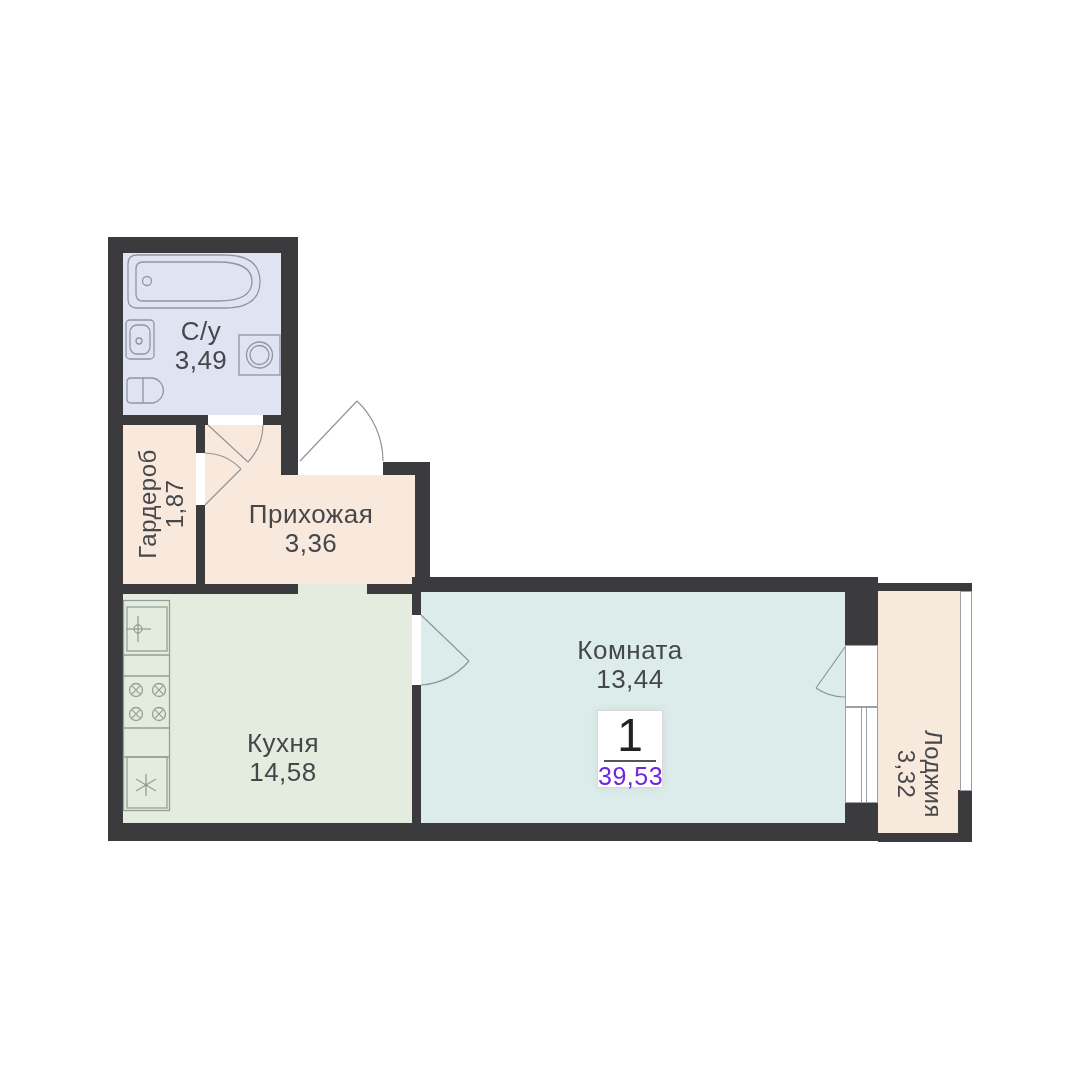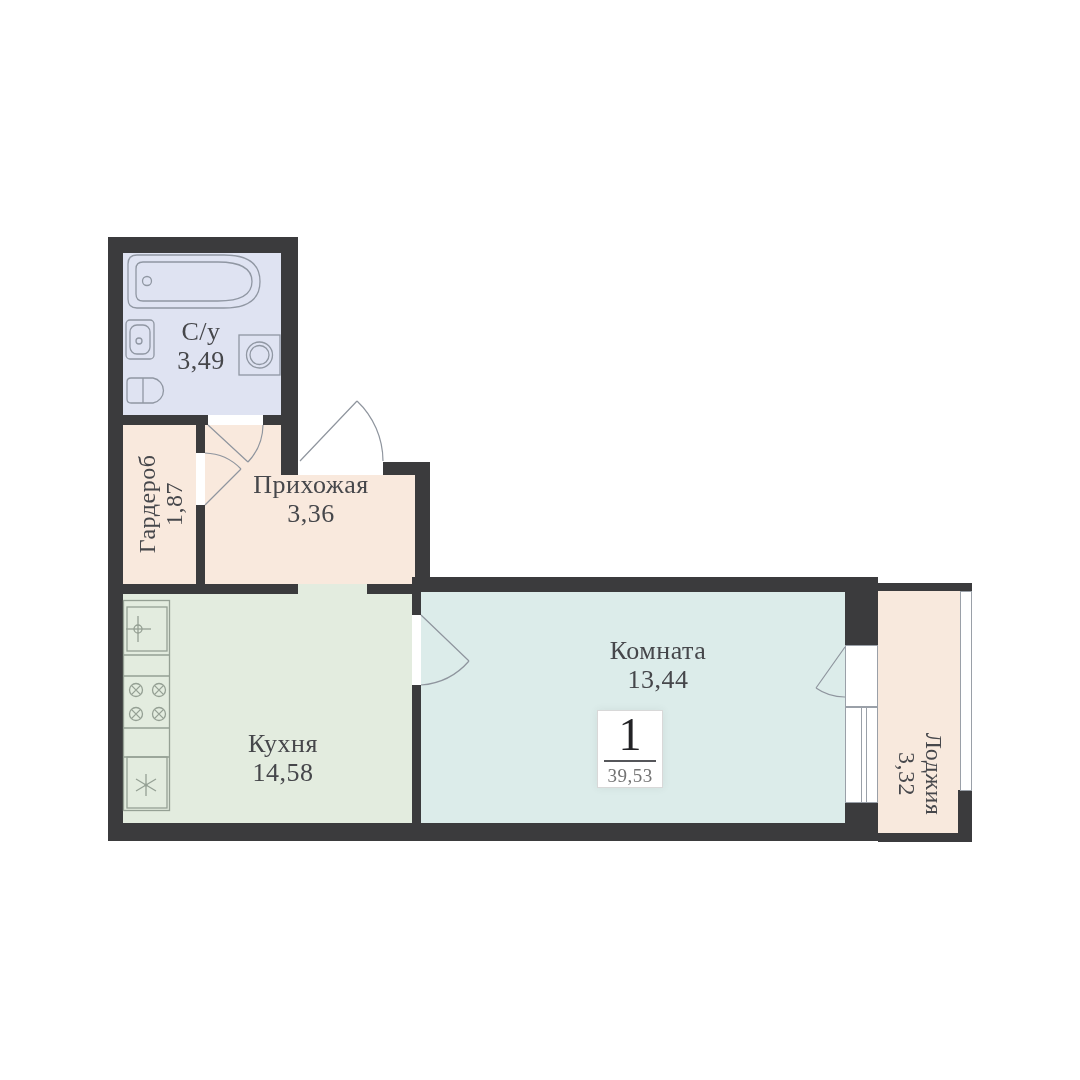--- a/index.html
+++ b/index.html
@@ -1,33 +1,33 @@
 <!DOCTYPE html>
 <html><head>
 <meta charset="utf-8">
 <style>
   html,body{margin:0;padding:0;background:#ffffff;}
   #canvas{position:relative;width:1080px;height:848px;background:#ffffff;overflow:hidden;
-          font-family:Liberation Serif, serif;}
+          font-family:Liberation Sans, sans-serif;}
   #plan-svg{position:absolute;left:0;top:0;}
   .wall{stroke:none;}
   .fixture{fill:none;stroke:#9097a3;stroke-width:1.3;}
   .kfixture{fill:none;stroke:#95a094;stroke-width:1.3;}
   .door{fill:none;stroke:#8f959e;stroke-width:1.2;}
   .panel{fill:#ffffff;stroke:#9aa0a8;stroke-width:1;}
   .lbl{position:absolute;transform:translate(-50%,-50%);text-align:center;color:#46474b;
        font-size:26px;line-height:1.13;letter-spacing:0.5px;white-space:nowrap;}
   .lbl.rot-ccw{transform:translate(-50%,-50%) rotate(-90deg);font-size:24px;}
   .lbl.rot-cw{transform:translate(-50%,-50%) rotate(90deg);font-size:24px;}
   #unit-badge{position:absolute;left:597px;top:710px;width:66px;height:78px;background:#ffffff;
        border:1px solid #d8d8d8;box-shadow:0 0 8px rgba(60,60,60,0.08);box-sizing:border-box;
        text-align:center;}
   .badge-num{font-size:46px;line-height:46px;margin-top:1px;color:#222225;}
   .badge-divider{width:52px;margin:2px auto 1px auto;border-top:2px solid #55565a;}
-  .badge-area{font-size:19px;line-height:26px;color:#737373;letter-spacing:0.5px;}
+  .badge-area{font-size:25px;line-height:26px;color:#6d28d9;letter-spacing:0.5px;}
 </style>
 </head>
 <body>
 
 <div id="canvas">
 
   <svg id="plan-svg" width="1080" height="1080" viewBox="0 0 1080 1080">
 
     <g>
       <rect x="123" y="253" width="158" height="162" fill="#dfe3f2"></rect>
@@ -124,31 +124,31 @@
   <div class="lbl" style="left:201px;top:346px;">
     <div>С/у</div>
     <div>3,49</div>
   </div>
 
   <div class="lbl rot-ccw" style="left:161px;top:504px;">
     <div>Гардероб</div>
     <div>1,87</div>
   </div>
 
-  <div class="lbl" style="left:311px;top:499px;">
+  <div class="lbl" style="left:311px;top:529px;">
     <div>Прихожая</div>
     <div>3,36</div>
   </div>
 
   <div class="lbl" style="left:283px;top:758px;">
     <div>Кухня</div>
     <div>14,58</div>
   </div>
 
-  <div class="lbl" style="left:630px;top:665px;margin-left:28px;">
+  <div class="lbl" style="left:630px;top:665px;">
     <div>Комната</div>
     <div>13,44</div>
   </div>
 
   <div class="lbl rot-cw" style="left:920px;top:774px;">
     <div>Лоджия</div>
     <div>3,32</div>
   </div>
 
   <div id="unit-badge">

